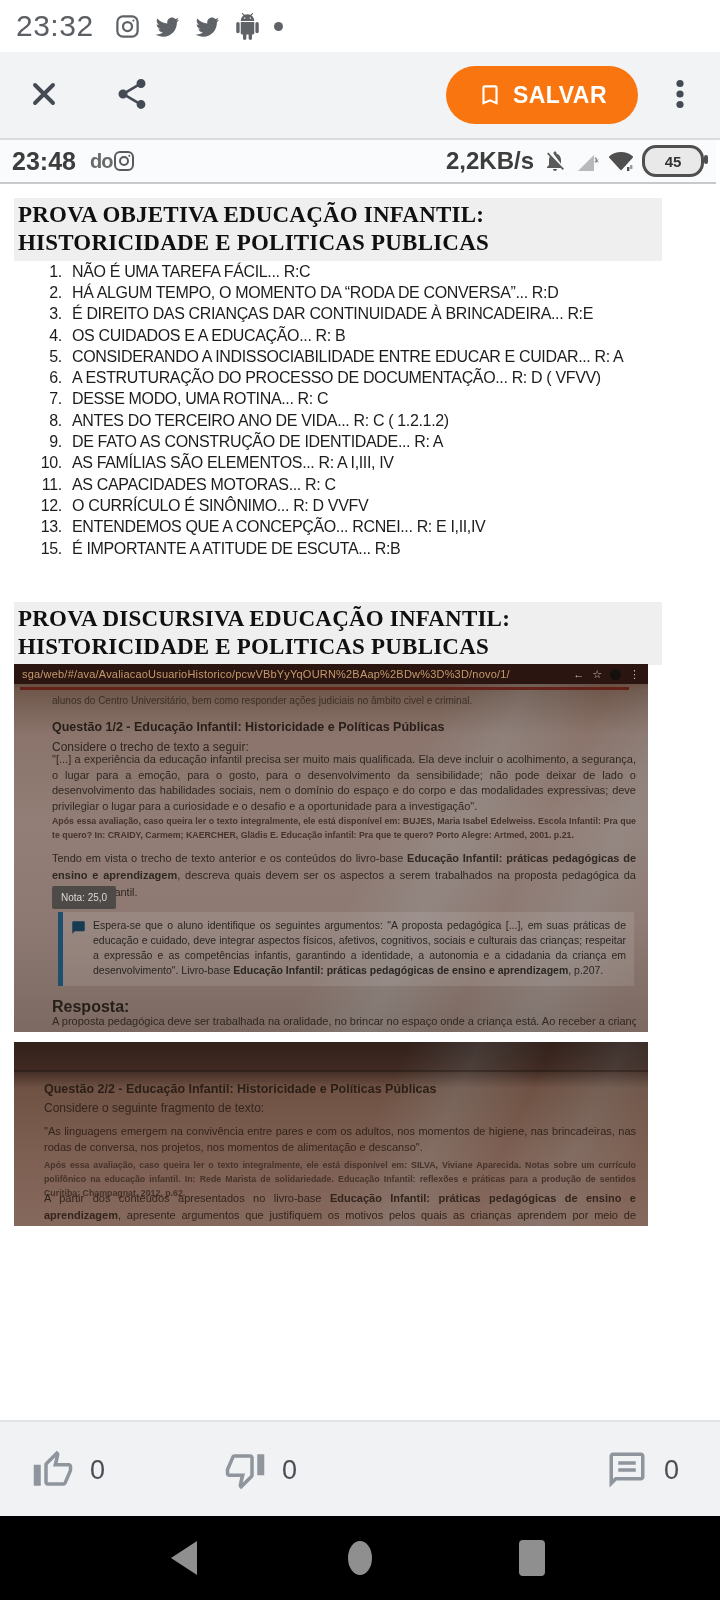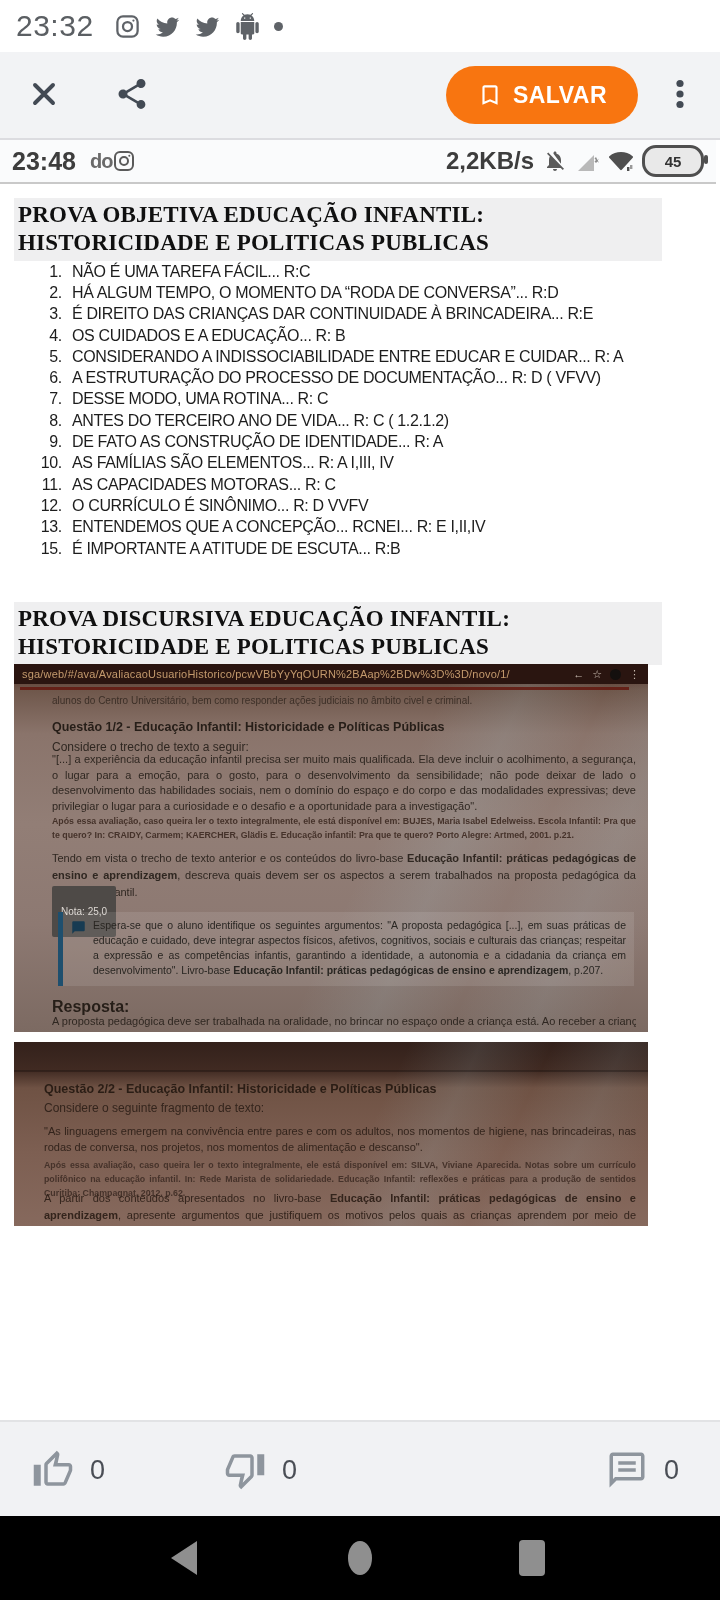--- a/index.html
+++ b/index.html
@@ -70,21 +70,21 @@
   .ph-line{position:absolute;left:38px;right:12px;color:#2f2721;}
   .ph1-disclaimer{top:31px;font-size:10px;color:#3c2f27;filter:blur(.3px);}
   .ph1-title{top:56px;font-size:12.5px;font-weight:bold;color:#261e18;}
   .ph1-sub{top:76px;font-size:12px;}
   .ph1-quote{top:88px;font-size:11px;line-height:15.5px;text-align:justify;}
   .ph-cite{font-size:8.8px;font-weight:bold;line-height:14px;color:#45322a;text-align:justify;filter:blur(.25px);}
   .ph1-cite{top:150px;}
   .ph-task{font-size:11px;line-height:17px;text-align:justify;}
   .ph1-task{top:186px;}
   .ph1-badge{position:absolute;top:222px;left:38px;background:#4e4a47;color:#ddd8d3;font-size:10px;
-             padding:20px 9px;border-radius:2px;filter:blur(.2px);}
+             padding:6px 9px;border-radius:2px;filter:blur(.2px);}
   .feedback{position:absolute;top:248px;left:44px;right:14px;height:74px;background:rgba(255,255,255,.10);
             border-left:5px solid #1e4f6e;padding:6px 8px 6px 30px;box-sizing:border-box;}
   .feedback .bubble{position:absolute;left:8px;top:8px;width:15px;height:15px;color:#173b52;}
   .fb-text{font-size:10.5px;line-height:15px;color:#292622;text-align:justify;}
   .ph1-anslabel{top:334px;font-size:16px;font-weight:bold;color:#261e18;}
   .ph1-answer{top:351px;font-size:11px;filter:blur(.3px);white-space:nowrap;overflow:hidden;}
   .seam{position:absolute;top:28px;left:0;width:100%;height:2px;background:rgba(0,0,0,.25);}
   .ph2-title{top:40px;font-size:12.5px;font-weight:bold;color:#2a1d15;left:30px;}
   .ph2-sub{top:59px;font-size:12px;left:30px;color:#33241c;}
   .ph2-quote{top:82px;font-size:11px;line-height:15.5px;left:30px;color:#33241c;text-align:justify;}

